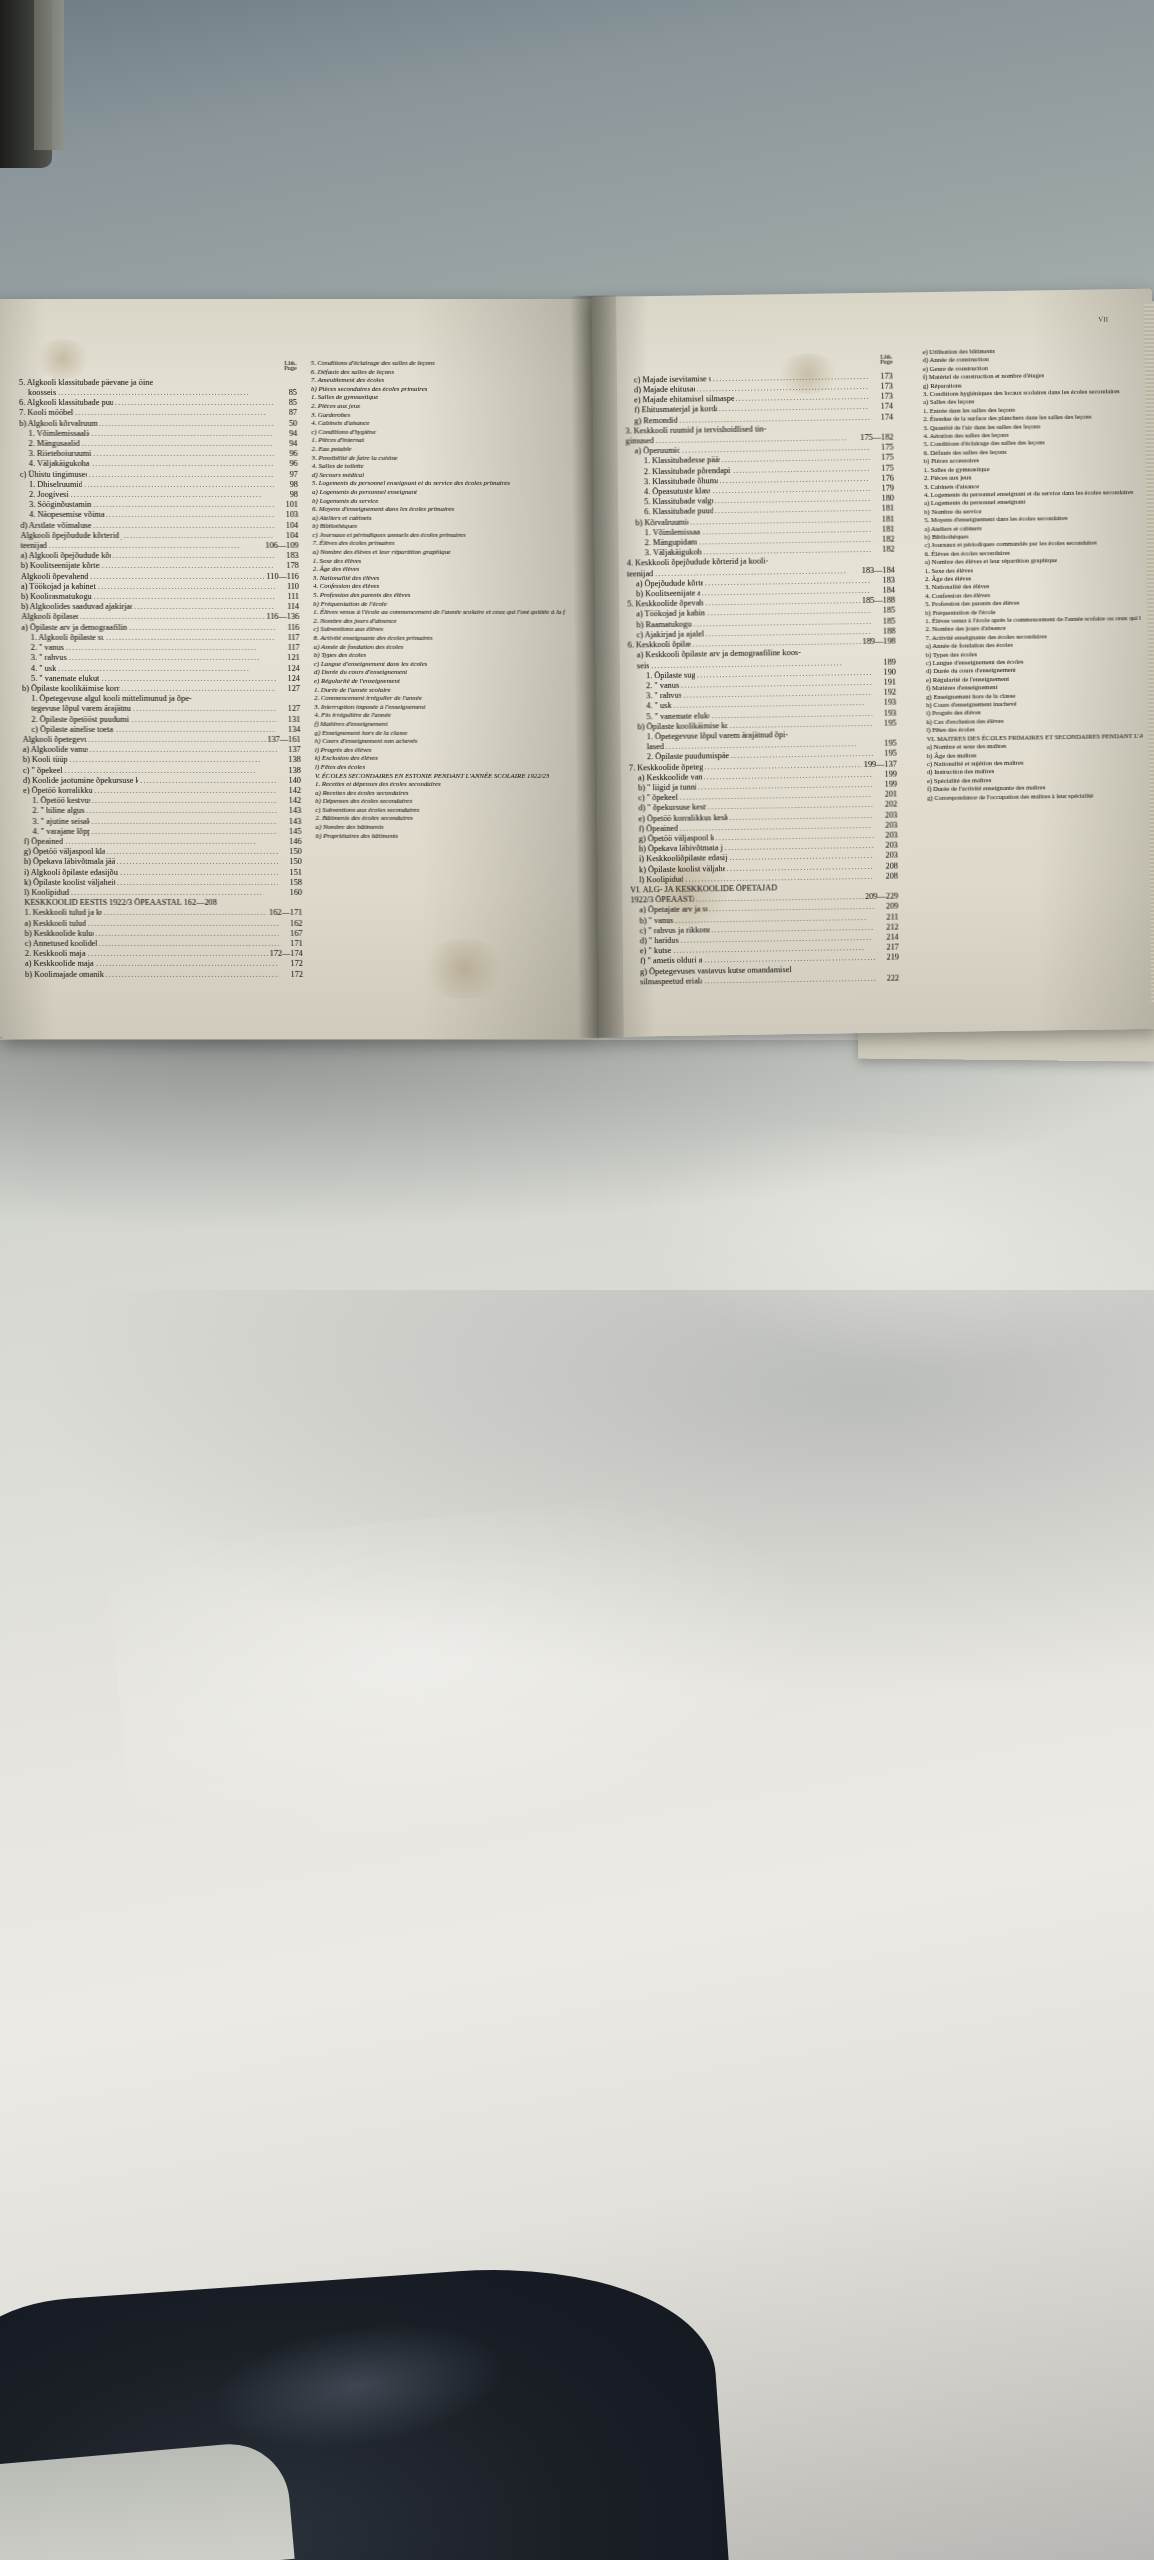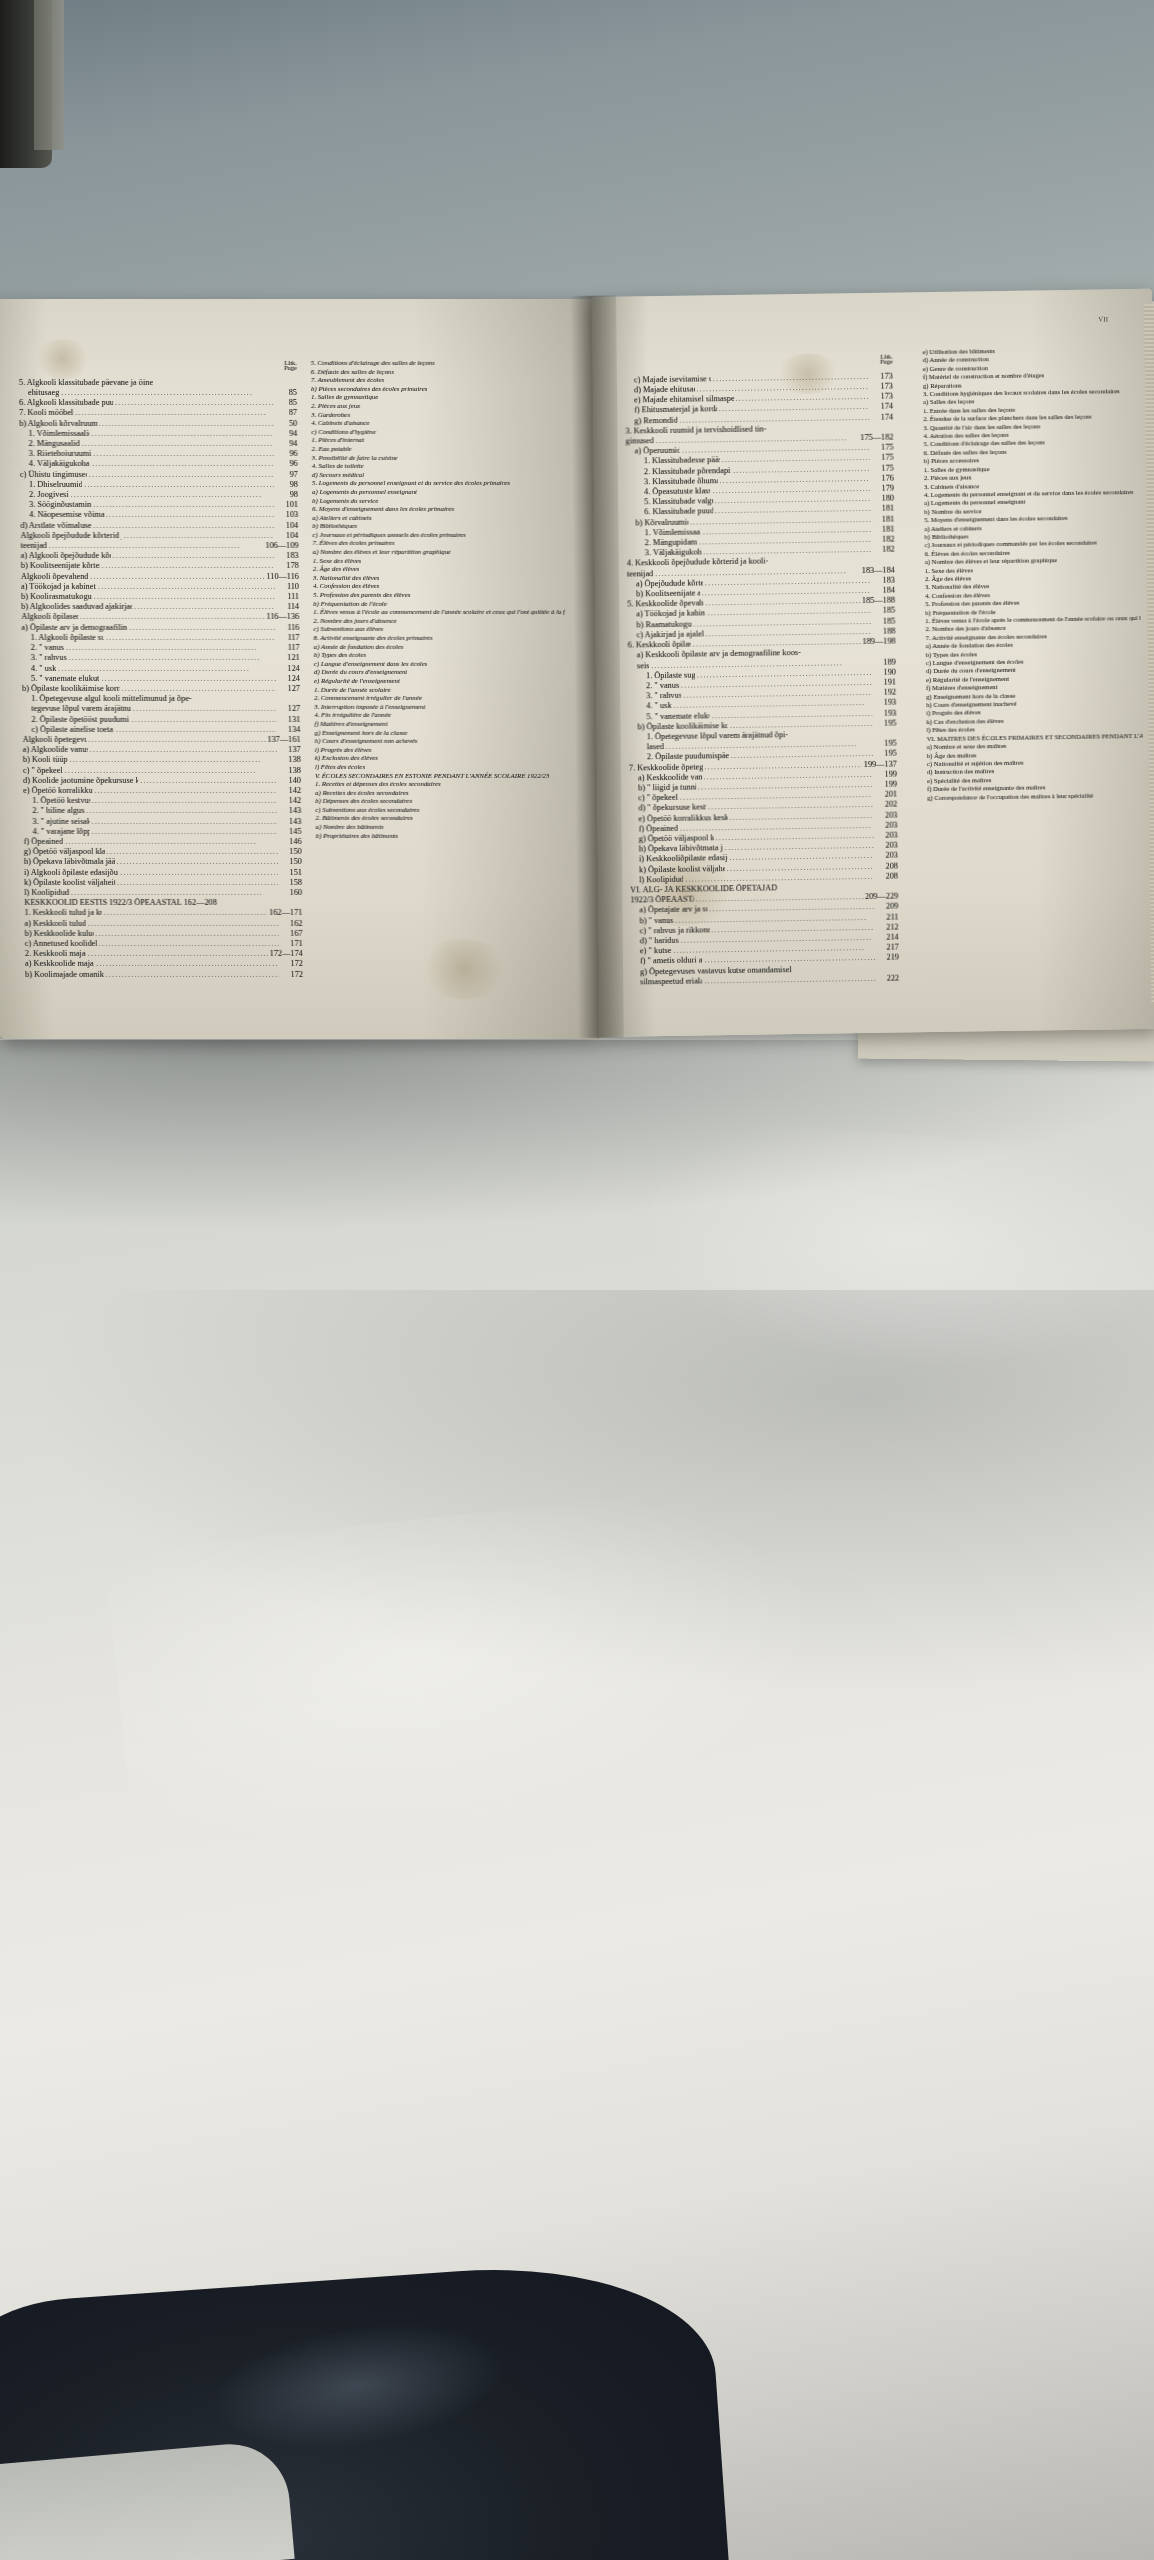--- a/index.html
+++ b/index.html
@@ -117,21 +117,21 @@
           <span>Lhk.</span>
         </div>
         <div class="hdr" style="margin-top:-8px;">
           <span>Page</span>
         </div>
         <div id="colA">
             <div class="row">
               <span class="lbl">5. Algkooli klassitubade päevane ja öine</span>
             </div>
             <div class="row ind1">
-              <span class="lbl">ehitusaeg</span>
+              <span class="lbl">koosseis</span>
               <span class="dots">............................................................</span>
               <span class="num">85</span>
             </div>
             <div class="row">
               <span class="lbl">6. Algkooli klassitubade puudused</span>
               <span class="dots">............................................................</span>
               <span class="num">85</span>
             </div>
             <div class="row">
               <span class="lbl">7. Kooli mööbel</span>

